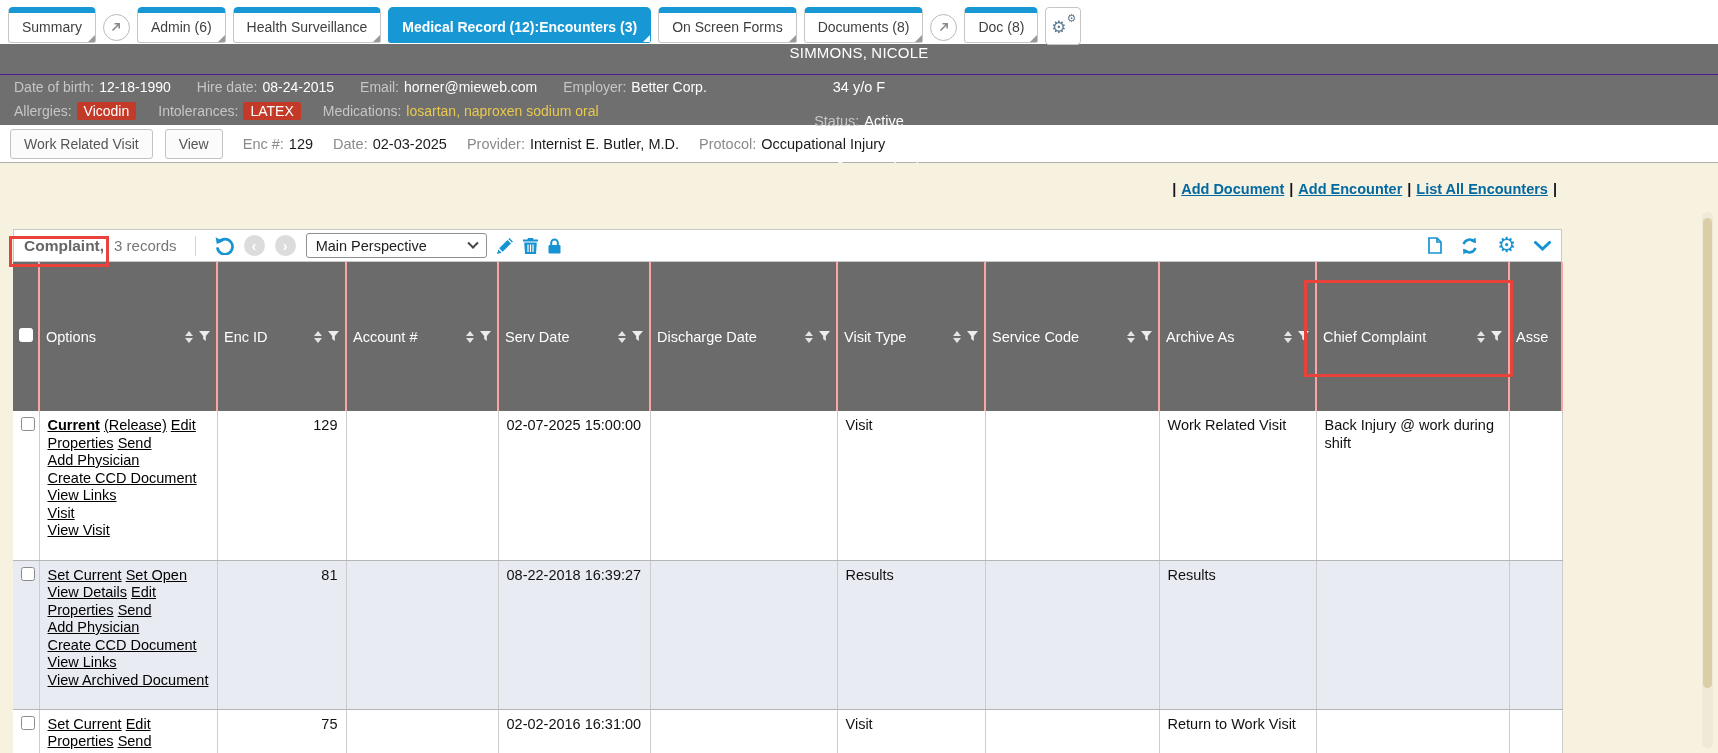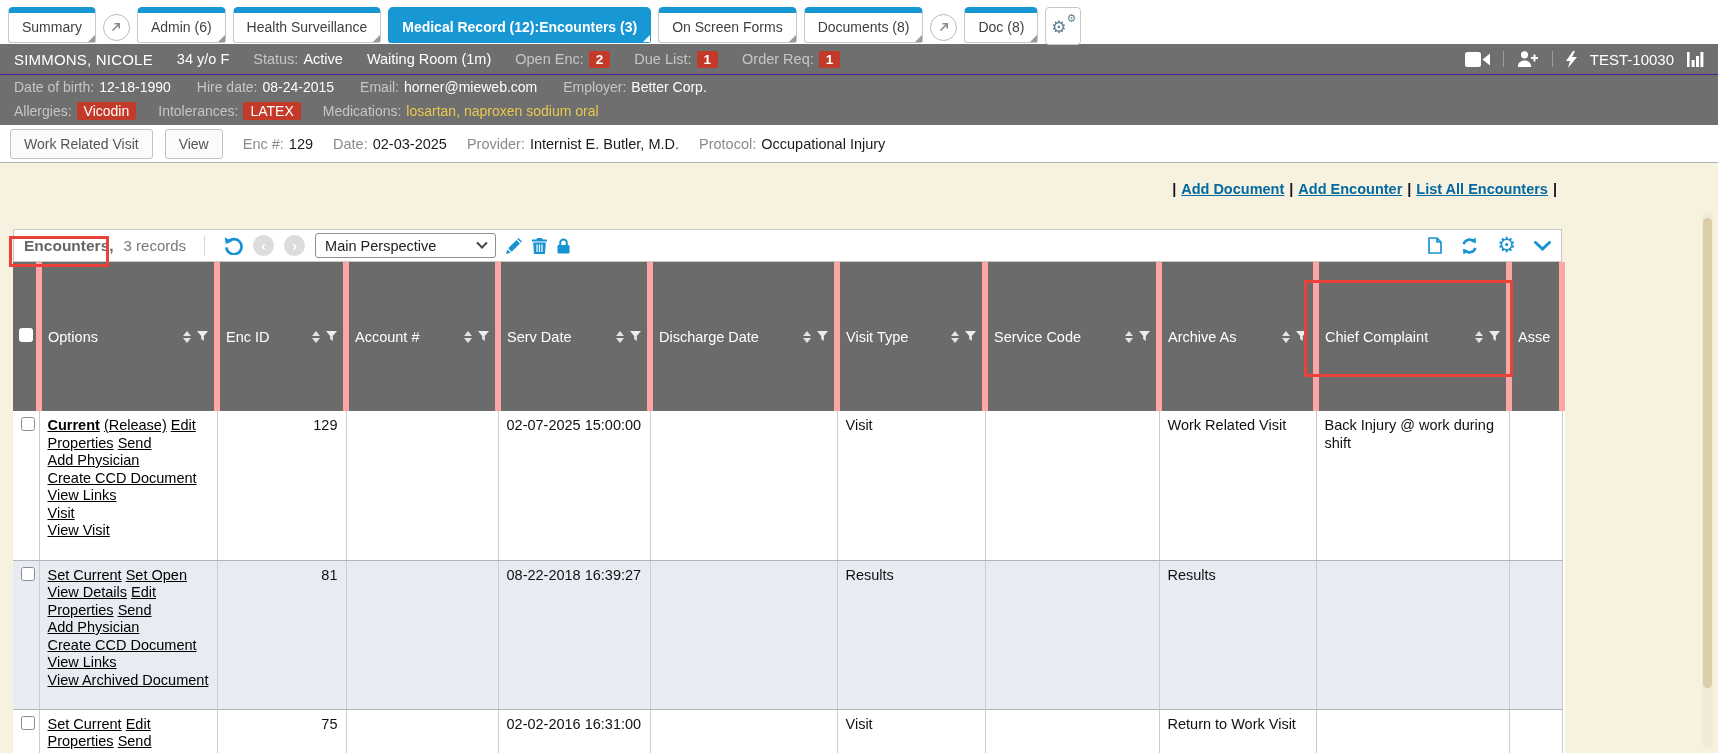--- a/index.html
+++ b/index.html
@@ -20,21 +20,21 @@
   .popout { width:27px; height:27px; margin-top:5px; border:1px solid #b9b9b9; border-radius:50%;
          background:#fff; display:flex; align-items:center; justify-content:center; cursor:pointer; }
   .gearsbtn { position:relative; width:36px; height:38px; margin-top:2px; border:1px solid #c6c6c6;
          border-radius:4px; background:#fff; cursor:pointer; color:#5e7d93; }
   .gearsbtn .g1,.gearsbtn .g2 { position:absolute; font-family:"DejaVu Sans",sans-serif; line-height:1; }
   .gearsbtn .g1 { font-size:17px; left:5px; top:11px; }
   .gearsbtn .g2 { font-size:11px; right:4px; top:5px; }
 
   
   .pbar { background:#6f6f6f; color:#fff; display:flex; align-items:center; padding:0 14px; font-size:14.5px; }
-  .prow1 { height:30px; gap:24px; }
+  .prow1 { height:30px; gap:18px;flex-direction:column; }
   .prow2 { height:25px; gap:26px; border-top:1px solid #4c1d95; font-size:14px; }
   .prow3 { height:26px; gap:22px; font-size:14px; padding-bottom:2px; }
   .pname { font-size:15px; letter-spacing:.2px; }
   .grp { display:flex; align-items:center; gap:5px; white-space:nowrap; }
   .lbl { color:#c6c6c6; }
   .val { color:#fff; }
   .badge { background:#c33b28; color:#fff; font-weight:bold; font-size:13.5px; padding:1px 7px; border-radius:2px; }
   .alert-badge { background:#c33b28; color:#fff; padding:1px 7px; border-radius:2px; }
   .meds { color:#e9c94e; }
   .pright { margin-left:auto; display:flex; align-items:center; gap:13px; }
@@ -68,21 +68,21 @@
   .selectbox { display:flex; align-items:center; border:1px solid #8f8f8f; border-radius:3px; height:25px;
              padding:0 9px; font-size:14.5px; color:#222; background:#fff; cursor:pointer; gap:42px; }
   .caret { width:8px; height:8px; border-right:2px solid #444; border-bottom:2px solid #444;
              transform:rotate(45deg) translate(-2px,-2px); }
   .tb-right { margin-left:auto; display:flex; align-items:center; gap:18px; }
   .gearglyph { font-family:"DejaVu Sans",sans-serif; font-size:21px; color:#1793d3; line-height:1; }
 
   
   table.grid { width:1549px; border-collapse:collapse; table-layout:fixed; background:#fff;
                font-size:14.5px; color:#111; }
-  table.grid th { background:#6b6b6b; height:26px; padding:0 6px; border-right:6px solid #fca5a5;
+  table.grid th { background:#6b6b6b; height:26px; padding:0 6px; border-right:2px solid #fca5a5;
                color:#fff; font-weight:normal; text-align:left; overflow:hidden; white-space:nowrap; }
   .thw { display:flex; align-items:center; gap:6px; }
   .thlabel { flex:1; overflow:hidden; }
   .sort { display:inline-flex; flex-direction:column; gap:2px; cursor:pointer; }
   .tri { width:0; height:0; border-left:4px solid transparent; border-right:4px solid transparent; }
   .tri.up { border-bottom:5px solid #e4e4e4; }
   .tri.dn { border-top:5px solid #e4e4e4; }
   .funnel { display:inline-flex; cursor:pointer; }
   table.grid td { vertical-align:top; padding:6px 8px; border-right:1px solid #ccc; border-bottom:1px solid #b5b5b5;
                line-height:17.5px; overflow:hidden; background:#fff; }
@@ -254,21 +254,21 @@
       <span class="lbl">Protocol:</span>
       <span class="val">Occupational Injury</span>
     </span>
   </div>
 
   <div class="content">
     <div class="links-row"><span class="lsep">|</span><a class="alink">Add Document</a><span class="lsep">|</span><a class="alink">Add Encounter</a><span class="lsep">|</span><a class="alink">List All Encounters</a><span class="lsep">|</span></div>
 
     <div class="panel">
       <div class="toolbar">
-        <span class="tb-title">Encounters,</span>
+        <span class="tb-title">Complaint,</span>
         <span class="tb-recs">3 records</span>
         <span class="vdiv"></span>
         <span class="tbicon">
           <svg width="20" height="19" viewBox="0 0 20 20">
               <path d="M4.5 6.5A8 8 0 1 1 3 12" fill="none" stroke="#1793d3" stroke-width="2.8"></path>
               <path d="M1.2 1.2l1.2 7.2 6.6-2.8z" fill="#1793d3"></path>
             </svg>
         </span>
         <span class="circbtn">‹</span>
         <span class="circbtn">›</span>

